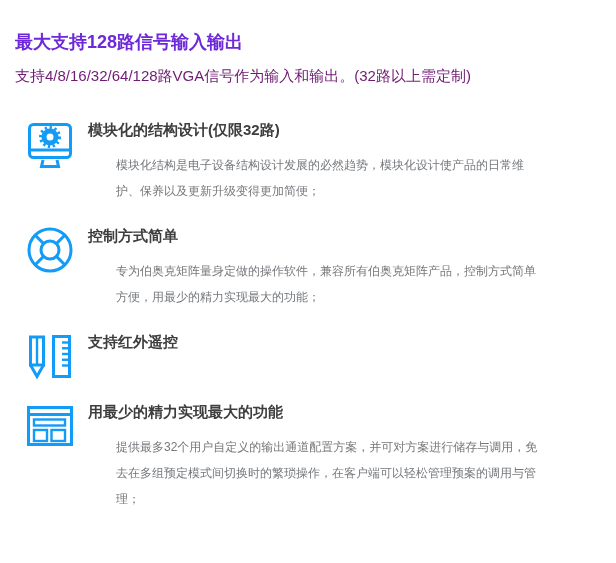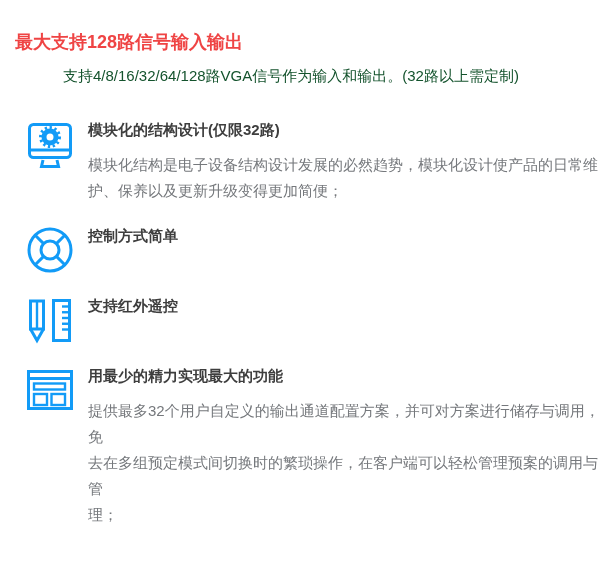--- a/index.html
+++ b/index.html
@@ -7,29 +7,28 @@
     width: 616px; height: 563px;
     background: #ffffff;
     overflow: hidden;
     font-family: "Liberation Sans", "DejaVu Sans", sans-serif;
   }
   .page { padding: 33px 16px 0 15px; }
   .page-title {
     font-size: 18px;
     line-height: 18px;
     font-weight: bold;
-    color: #ef4444;
+    color: #6d28d9;
     margin-bottom: 15px;
   }
   .page-subtitle {
     font-size: 15px;
     line-height: 20px;
-    color: #14532d;
+    color: #701a75;
     margin-bottom: 34px;
-    margin-left: 48px;
   }
   .feature {
     display: flex;
     align-items: flex-start;
     margin-bottom: 22px;
     justify-content: center;
   }
   .feature-icon {
     flex: none;
     width: 48px;
@@ -45,24 +44,25 @@
   }
   .feature-body { flex: 1; max-width: 512px; }
   .feature-title {
     font-size: 15px;
     line-height: 20px;
     font-weight: bold;
     color: #3e3e3e;
     margin-bottom: 12px;
   }
   .feature-desc {
-    font-size: 15px;
+    font-size: 12px;
     line-height: 26px;
     color: #75787c;
     white-space: pre-line;
+    margin-left: 28px;
   }
   .thin { stroke-width: 2.4 !important; }
   .solid-ring { stroke-width: 5 !important; }
   .teeth { stroke-width: 3 !important; stroke-dasharray: 2.3 2.6; }
 </style>
 </head>
 <body>
 
 <div class="page">
 
@@ -92,20 +92,22 @@
         <circle cx="24" cy="24" r="21"></circle>
         <circle cx="24" cy="24" r="9"></circle>
         <line x1="30.4" y1="17.6" x2="38.8" y2="9.2"></line>
         <line x1="30.4" y1="30.4" x2="38.8" y2="38.8"></line>
         <line x1="17.6" y1="17.6" x2="9.2" y2="9.2"></line>
         <line x1="17.6" y1="30.4" x2="9.2" y2="38.8"></line>
       </svg>
     </span>
     <div class="feature-body">
       <div class="feature-title">控制方式简单</div>
+      <div class="feature-desc">专为伯奥克矩阵量身定做的操作软件，兼容所有伯奥克矩阵产品，控制方式简单
+方便，用最少的精力实现最大的功能；</div>
     </div>
   </div>
 
   <div class="feature">
     <span class="feature-icon">
       <svg viewBox="0 0 48 48">
         <rect x="4.5" y="5" width="13" height="28" stroke-width="2.8"></rect>
         <line class="thin" x1="11" y1="5" x2="11" y2="33"></line>
         <path d="M4.5 33 L11 44.5 L17.5 33"></path>
         <rect x="27.5" y="4.5" width="16" height="40"></rect>

